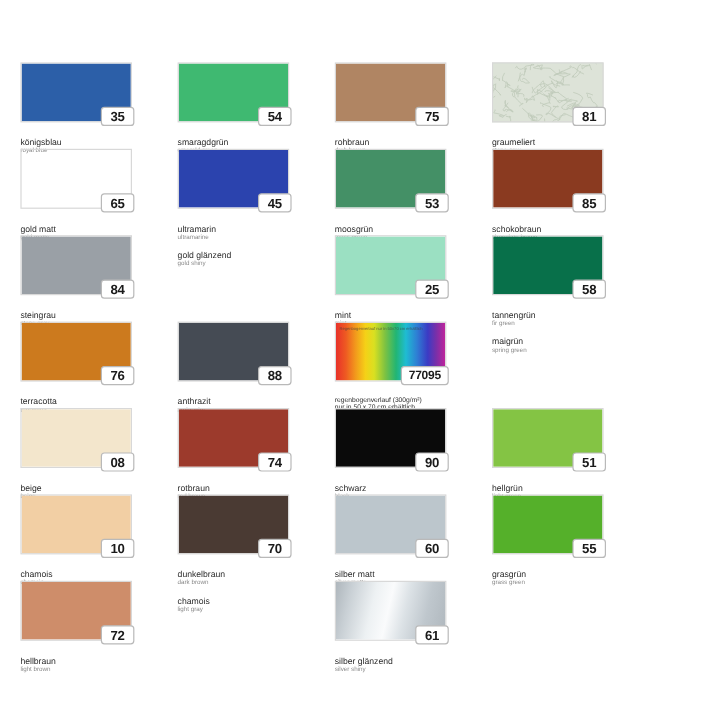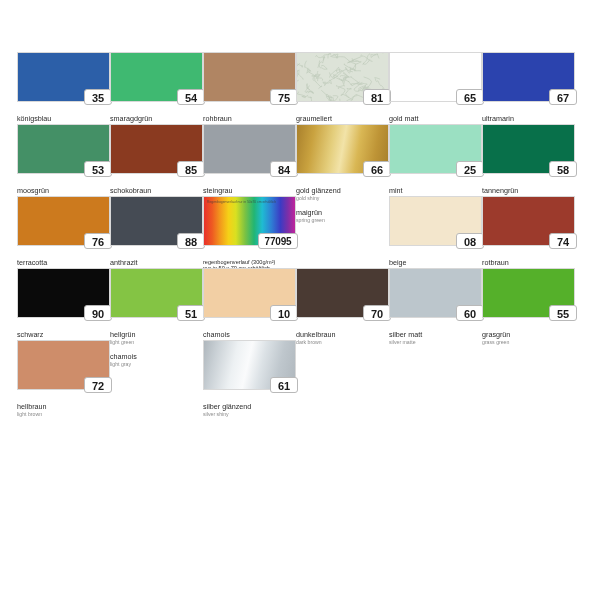--- a/index.html
+++ b/index.html
@@ -26,21 +26,21 @@
   .grid {
     position: absolute;
     left: 17px;
     top: 52px;
     width: 566px;
     display: flex;
     flex-wrap: wrap;
   }
 
   .cell {
-    width: 93px;
+    width: 131px;
     height: 72px;
     box-sizing: border-box;
     position: relative;
   }
 
   .swatch-wrap {
     position: relative;
     width: 93px;
     height: 50px;
   }
@@ -188,21 +188,21 @@
           <div class="badge">65</div>
         </div>
         <div class="name-de">gold matt</div>
         <div class="name-en">gold matte</div>
       </div>
       <div class="cell">
         <div class="swatch-wrap">
           <div class="swatch">
             <div class="fill" style="background: rgb(43, 67, 174);"></div>
           </div>
-          <div class="badge">67</div>
+          <div class="badge">45</div>
         </div>
         <div class="name-de">ultramarin</div>
         <div class="name-en">ultramarine</div>
       </div>
       <div class="cell">
         <div class="swatch-wrap">
           <div class="swatch">
             <div class="fill" style="background: rgb(68, 144, 102);"></div>
           </div>
           <div class="badge">53</div>
@@ -224,26 +224,20 @@
         <div class="swatch-wrap">
           <div class="swatch">
             <div class="fill" style="background: rgb(154, 160, 166);"></div>
           </div>
           <div class="badge">84</div>
         </div>
         <div class="name-de">steingrau</div>
         <div class="name-en">stone gray</div>
       </div>
       <div class="cell">
-        <div class="swatch-wrap">
-          <div class="swatch">
-            <div class="fill" style="background: linear-gradient(100deg, rgb(169, 128, 44) 0%, rgb(201, 162, 63) 18%, rgb(228, 206, 124) 38%, rgb(242, 227, 168) 50%, rgb(217, 183, 84) 66%, rgb(190, 148, 54) 84%, rgb(166, 127, 43) 100%);"></div>
-          </div>
-          <div class="badge">66</div>
-        </div>
         <div class="name-de">gold glänzend</div>
         <div class="name-en">gold shiny</div>
       </div>
       <div class="cell">
         <div class="swatch-wrap">
           <div class="swatch">
             <div class="fill" style="background: rgb(155, 224, 194);"></div>
           </div>
           <div class="badge">25</div>
         </div>

